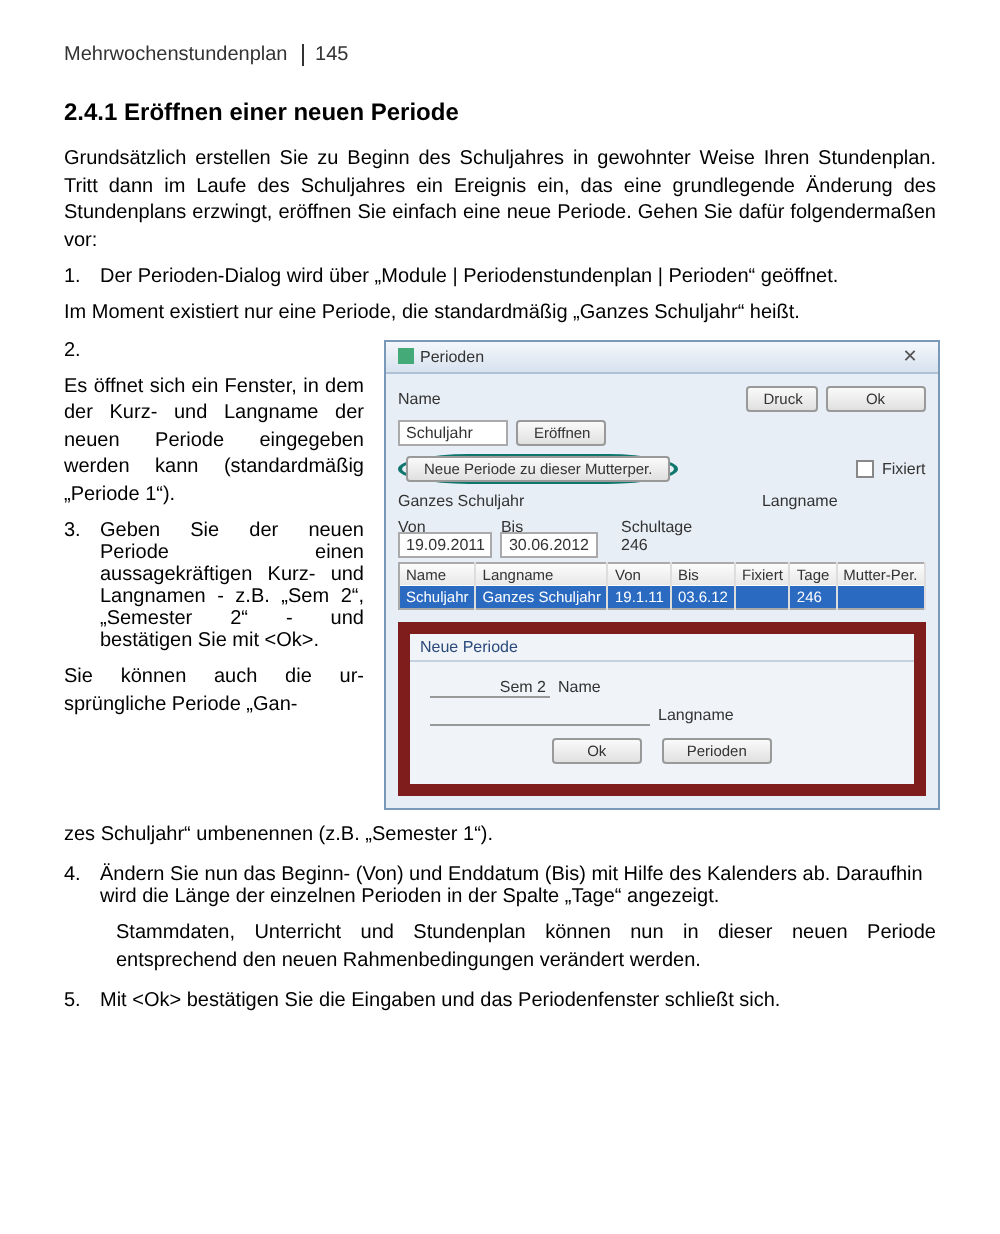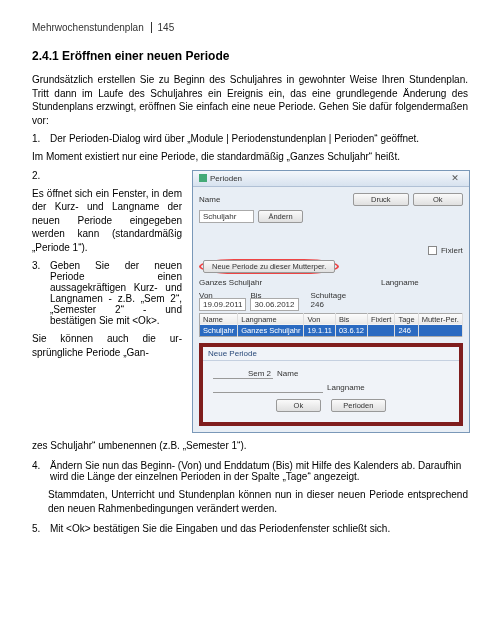--- a/index.html
+++ b/index.html
@@ -116,25 +116,24 @@
       border: 1px solid #aaa;
       background: #fff;
       padding: 1px 3px;
       font-size: 8px;
       height: 13px;
     }
     .lbl {
       font-size: 8px;
     }
     .highlight-oval {
-      border: 2px solid #ef4444;
+      border: 2px solid #0f766e;
       border-radius: 50% / 100%;
       padding: 1px 2px;
       display: inline-block;
-      margin-top: 32px;
     }
     .table {
       width: 100%;
       border: 1px solid #aaa;
       background: #fff;
       font-size: 7.5px;
       border-collapse: collapse;
     }
     .table th, .table td {
       border-right: 1px solid #ddd;
@@ -144,21 +143,21 @@
     }
     .table th {
       background: linear-gradient(#fdfdfd, #e8e8e8);
       font-weight: normal;
     }
     .table tr.sel td {
       background: #2a6ac1;
       color: #fff;
     }
     .sub-dialog {
-      border: 4px solid #7f1d1d;
+      border: 6px solid #7f1d1d;
       background: #f0f3f8;
       margin-top: 6px;
     }
     .sub-titlebar {
       color: #2a4a7a;
       padding: 2px 5px;
       font-size: 8px;
       border-bottom: 1px solid #c5d0e0;
     }
     .underline-input {
@@ -213,26 +212,26 @@
   <div class="dialog-container">
     <div class="win-dialog">
       <div class="win-titlebar">
         <span><span class="icon"></span><span>Perioden</span></span>
         <span class="close-x">✕</span>
       </div>
       <div class="dlg-body">
         <div class="row">
           <span class="lbl" style="width:34px">Name</span>
           <span style="flex:1"></span>
-          <span class="btn" style="width:56px">Druck</span>
+          <span class="btn" style="width:36px">Druck</span>
           <span class="btn" style="width:50px">Ok</span>
         </div>
         <div class="row">
           <span class="input" style="width:55px">Schuljahr</span>
-          <span class="btn" style="width:45px">Ändern</span>
+          <span class="btn" style="width:45px">Eröffnen</span>
         </div>
         <div class="row" style="margin-top:4px">
           <span class="highlight-oval">
             <span class="btn" style="width:130px">Neue Periode zu dieser Mutterper.</span>
           </span>
           <span style="flex:1"></span>
           <span class="checkbox"></span>
           <span class="lbl">Fixiert</span>
         </div>
         <div class="row" style="margin-top:4px">
@@ -302,18 +301,18 @@
   </div>
 </div>
 
 <p>zes Schuljahr“ umbenennen (z.B. „Semester 1“).</p>
 
 <div class="step" style="margin-top:8px">
   <div class="step-num">4.</div>
   <div class="step-body">Ändern Sie nun das Beginn- (Von) und Enddatum (Bis) mit Hilfe des Kalenders ab. Daraufhin wird die Länge der einzelnen Perioden in der Spalte „Tage“ angezeigt.</div>
 </div>
 
-<p style="margin-left:16px">Stammdaten, Unterricht und Stundenplan können nun in dieser neuen Periode entsprechend den neuen Rahmenbedingungen verändert werden.</p>
+<p style="margin-left:26px">Stammdaten, Unterricht und Stundenplan können nun in dieser neuen Periode entsprechend den neuen Rahmenbedingungen verändert werden.</p>
 
 <div class="step" style="margin-top:8px">
   <div class="step-num">5.</div>
   <div class="step-body">Mit &lt;Ok&gt; bestätigen Sie die Eingaben und das Periodenfenster schließt sich.</div>
 </div>
 
 </body></html>

